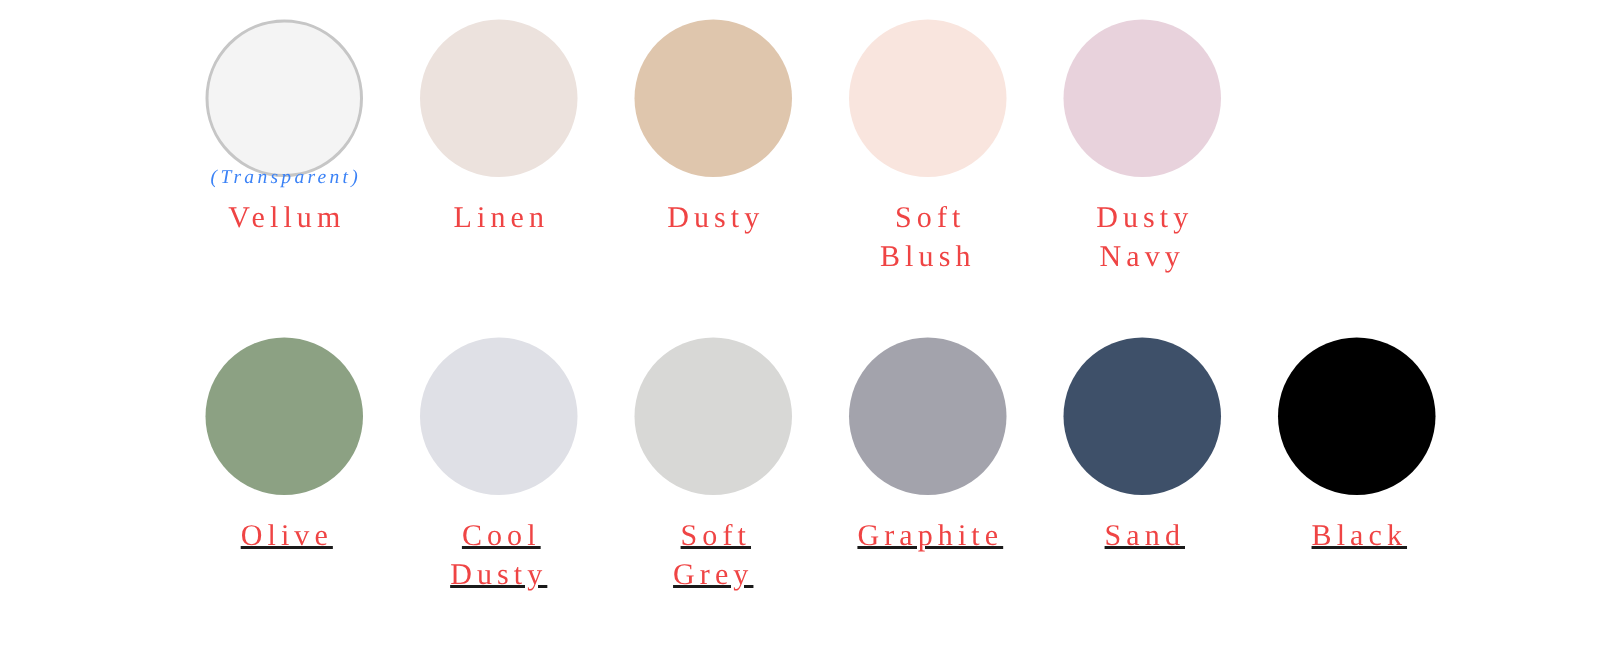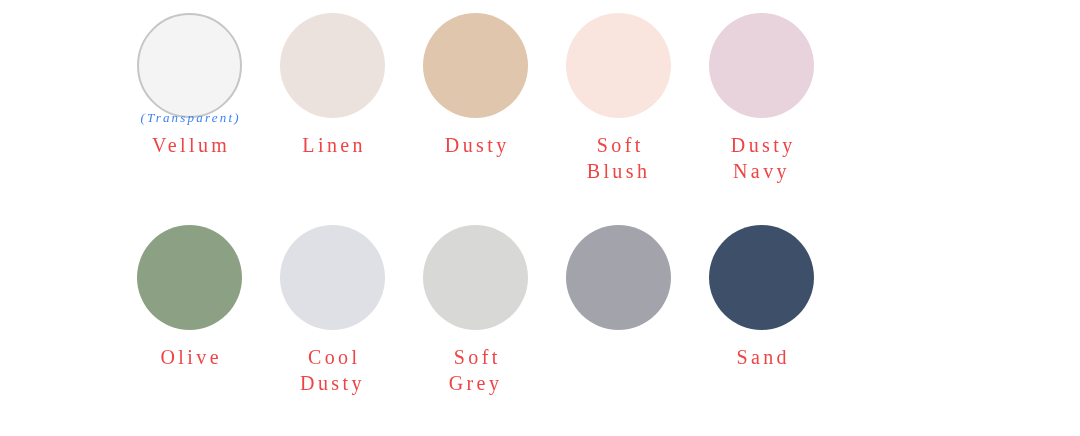--- a/index.html
+++ b/index.html
@@ -24,21 +24,21 @@
     padding-right: 104px;
   }
 
   .row {
     display: flex;
     justify-content: flex-start;
     align-items: flex-start;
   }
 
   .row-top { padding-top: 13px; }
-  .row-bottom { padding-top: 41px; }
+  .row-bottom { padding-top: 41px; text-decoration: underline; }
 
   .swatch {
     width: 143px;
     flex: 0 0 143px;
     display: flex;
     flex-direction: column;
     align-items: center;
     position: relative;
   }
 
@@ -129,22 +129,27 @@
     </div>
 
     <div class="swatch">
       <div class="disc" style="background: rgb(216, 216, 214);"></div>
       <div class="label">Soft
 Grey</div>
     </div>
 
     <div class="swatch">
       <div class="disc" style="background: rgb(163, 163, 172);"></div>
+      <div class="label">Graphite</div>
     </div>
 
     <div class="swatch">
       <div class="disc" style="background: rgb(62, 80, 105);"></div>
       <div class="label">Sand</div>
     </div>
 
+    <div class="swatch">
+      <div class="disc" style="background: rgb(0, 0, 0);"></div>
+      <div class="label">Black</div>
+    </div>
 
   </div>
 </div>
 
 </body></html>

